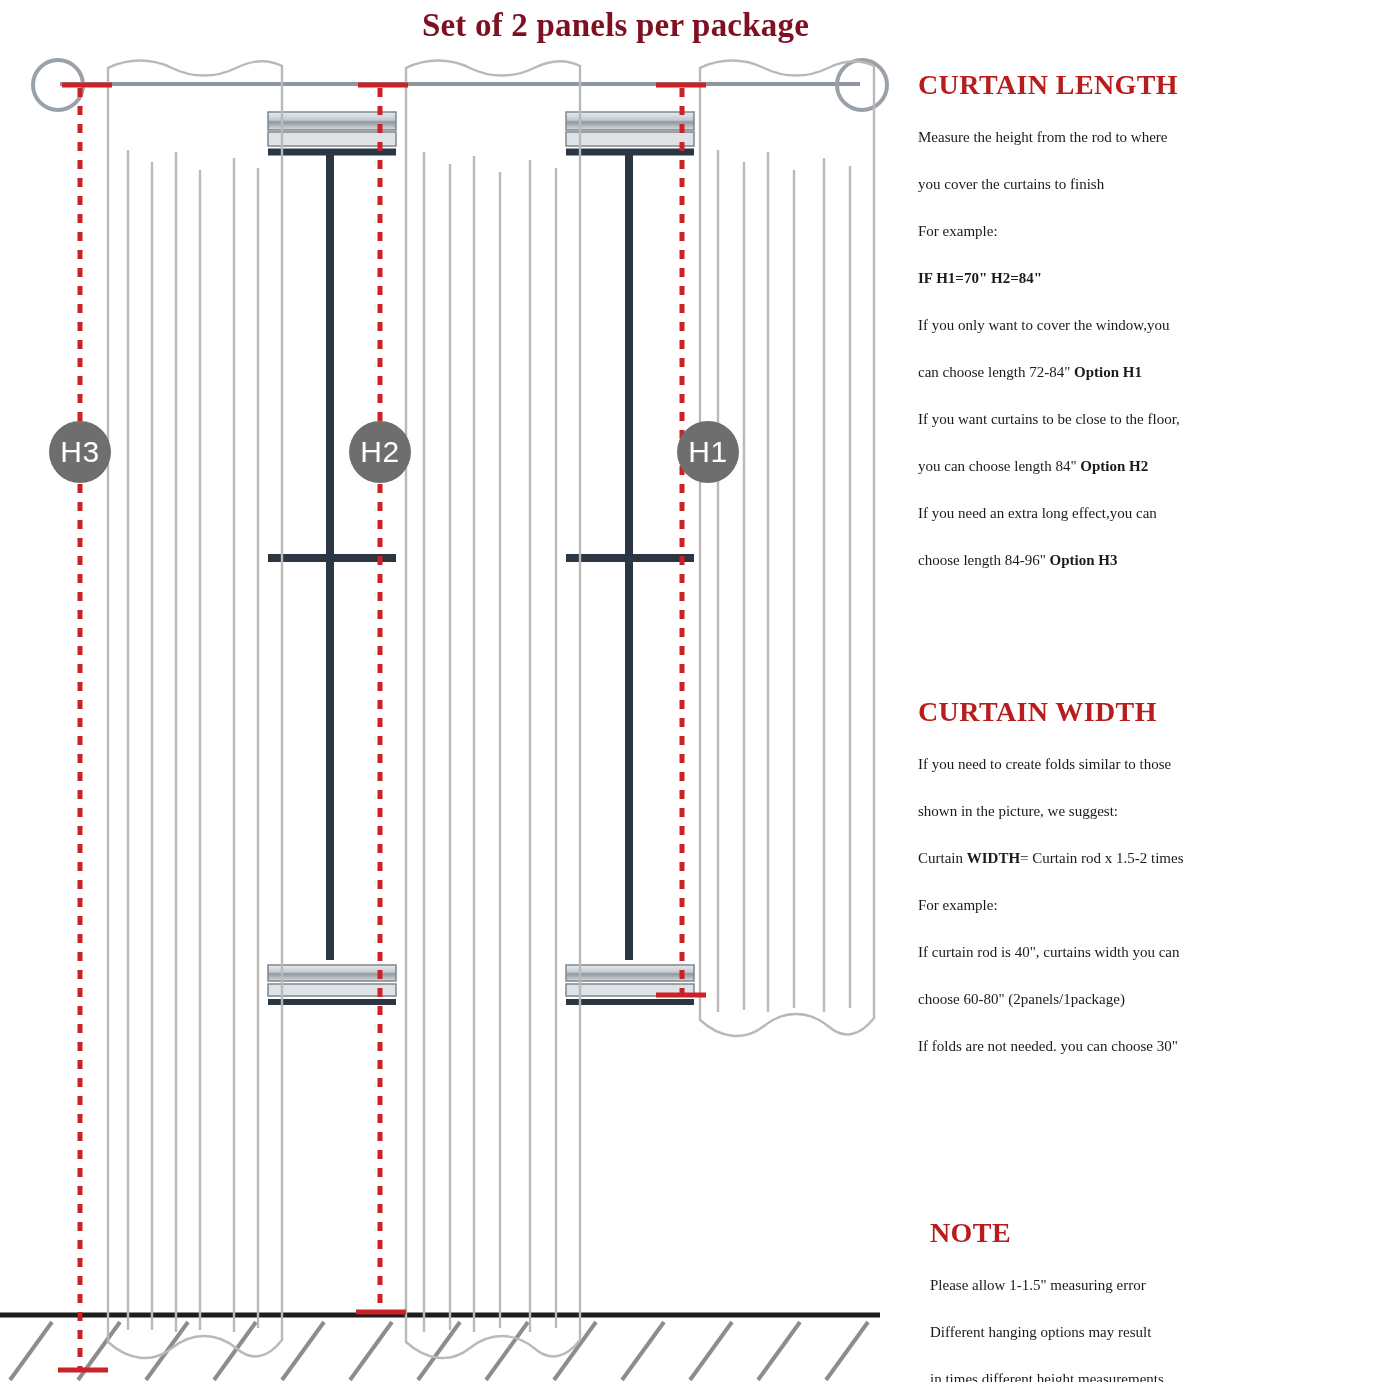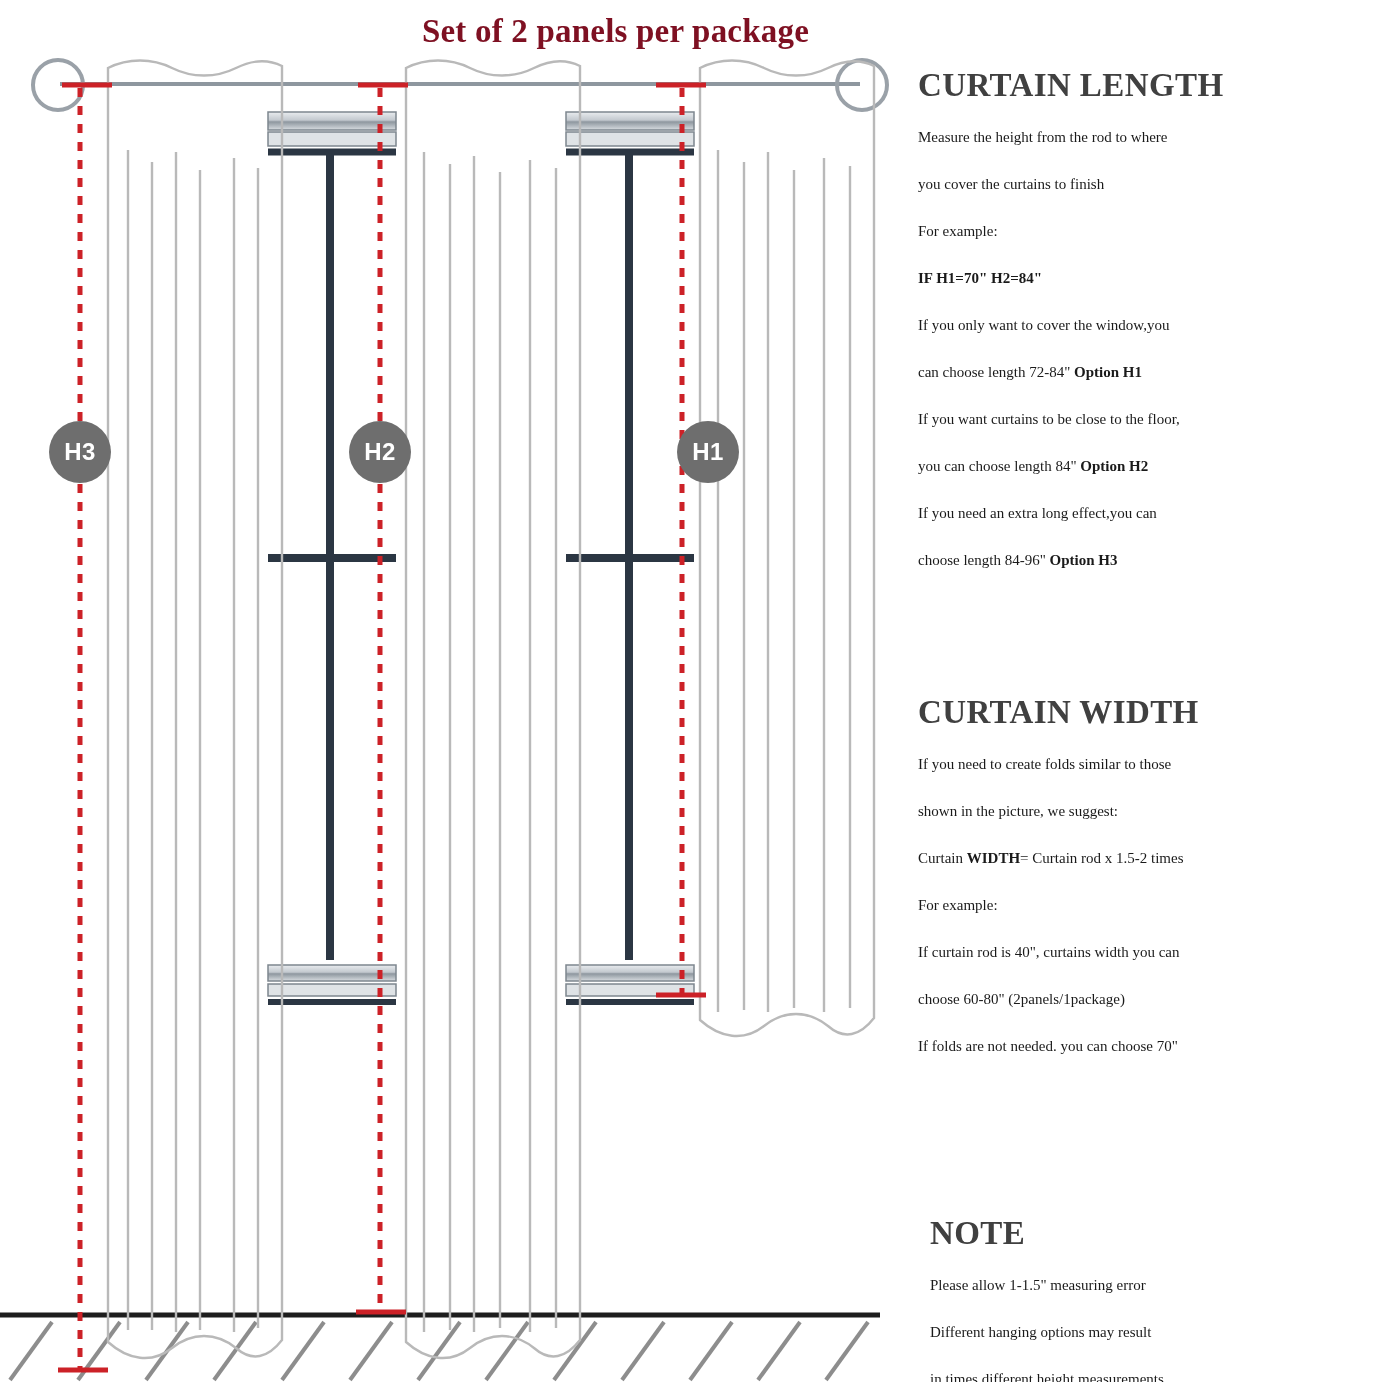--- a/index.html
+++ b/index.html
@@ -26,42 +26,42 @@
     left: 0;
     top: 0;
     width: 1231px;
     text-align: center;
     font-family: "Liberation Serif", serif;
     font-weight: bold;
     font-size: 33px;
     color: #7e1022;
     letter-spacing: 0.2px;
     line-height: 44px;
-    padding-top: 9px;
+    padding-top: 3px;
   }
   #diagram {
     position: absolute;
     left: 0;
     top: 40px;
     width: 910px;
     height: 1342px;
   }
   #textcol {
     position: absolute;
     left: 918px;
     top: 66px;
     width: 478px;
     height: 1316px;
   }
   .sec-head {
     font-family: "Liberation Serif", serif;
     font-weight: bold;
-    font-size: 33px;
+    font-size: 28px;
     letter-spacing: 0.4px;
-    color: #404040;
+    color: #b91c1c;
     margin: 0 0 10px 0;
     line-height: 38px;
   }
   .sec-body {
     font-family: "Liberation Serif", serif;
     font-size: 15px;
     color: #1a1a1a;
     line-height: 47px;
   }
   .sec-body .b {
@@ -74,22 +74,22 @@
   #sec-width  { position: absolute; left: 0; top: 627px; width: 482px; }
   #sec-note   { position: absolute; left: 12px; top: 1100px; width: 482px; margin-top: 48px; }
   .hlabel {
     position: absolute;
     width: 62px;
     height: 62px;
     border-radius: 50%;
     background: #6e6e6e;
     color: #ffffff;
     font-family: "Liberation Sans", sans-serif;
-    font-size: 24px;
-    font-weight: bold;
+    font-size: 30px;
+    font-weight: normal;
     display: flex;
     align-items: center;
     justify-content: center;
     letter-spacing: 0.5px;
   }
 </style>
 </head>
 <body>
 
 <div id="page">
@@ -230,21 +230,21 @@
 
     <div class="sec" id="sec-width">
       <div class="sec-head">CURTAIN WIDTH</div>
       <div class="sec-body">
         <div>If you need to create folds similar to those</div>
         <div>shown in the picture, we suggest:</div>
         <div><span>Curtain </span><span class="b">WIDTH</span><span>= Curtain rod x 1.5-2 times</span></div>
         <div>For example:</div>
         <div>If curtain rod is 40", curtains width you can</div>
         <div>choose 60-80" (2panels/1package)</div>
-        <div>If folds are not needed. you can choose 70"</div>
+        <div>If folds are not needed. you can choose 30"</div>
       </div>
     </div>
 
     <div class="sec" id="sec-note">
       <div class="sec-head">NOTE</div>
       <div class="sec-body">
         <div>Please allow 1-1.5" measuring error</div>
         <div>Different hanging options may result</div>
         <div>in times different height measurements</div>
       </div>

